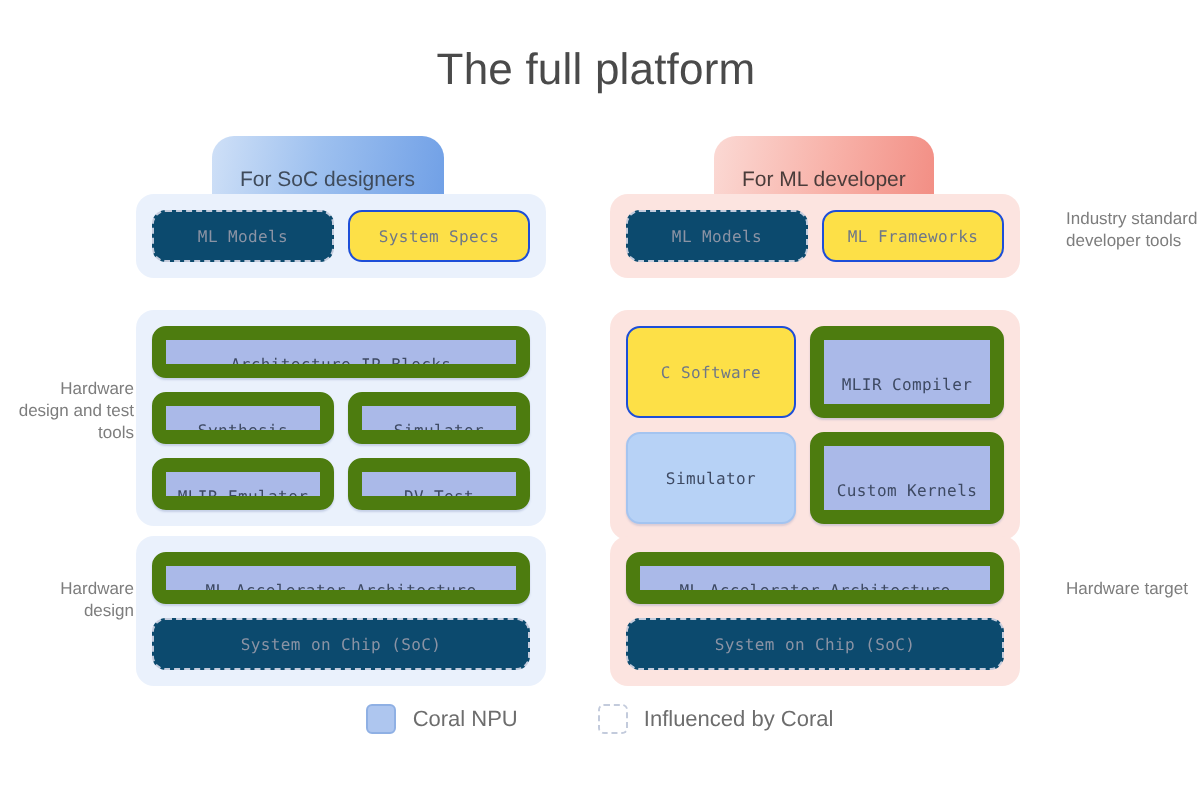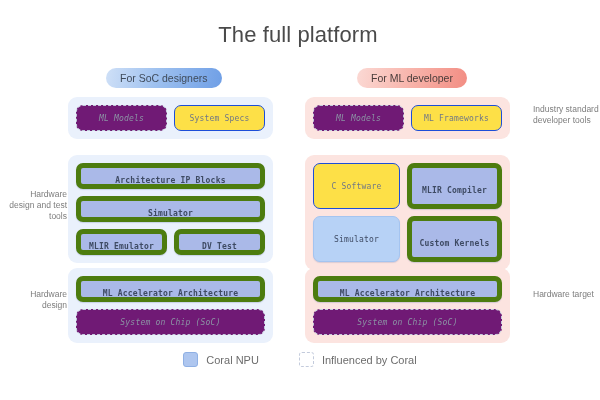--- a/index.html
+++ b/index.html
@@ -29,21 +29,21 @@
   
   .badge {
     position: absolute;
     top: 68px;
     height: 20px;
     line-height: 20px;
     border-radius: 11px;
     font-size: 10.5px;
     color: #3f4b5b;
     text-align: center;
-    padding: 0 14px;
+    padding: 12px 14px;
     white-space: nowrap;
   }
   .badge-soc {
     left: 106px;
     background: linear-gradient(100deg, #cfe0f7 0%, #9dc0ef 45%, #6f9fe6 100%);
   }
   .badge-ml {
     left: 357px;
     background: linear-gradient(100deg, #fbd9d4 0%, #f8b3aa 50%, #f28d83 100%);
     color: #4a3c3a;
@@ -90,34 +90,32 @@
     letter-spacing: .2px;
     box-sizing: border-box;
     white-space: nowrap;
     overflow: hidden;
   }
   .node.full { flex: 1 1 100%; }
 
   
   .node.coral {
     background: #aab9e8;
-    border: 5px solid #4d7c0f;
+    border: 7px solid #4d7c0f;
     box-shadow: 0 1px 1px rgba(90,110,170,.25);
-    font-weight: bold;
   }
   .node.coral-light {
     background: #b7d2f6;
     border: 1px solid #a4c4f0;
     box-shadow: 0 1px 1px rgba(90,110,170,.2);
   }
   .node.dashed {
-    background: #701a75;
+    background: #0c4a6e;
     border: 1px dashed #c3cbdc;
     color: #8b93a4;
-    font-style: italic;
   }
   .node.solid {
     background: #fde047;
     border: 1px solid #1d4ed8;
     color: #6f7787;
   }
   .node.tall { height: 46px; line-height: 46px; }
 
   
   .legend {
@@ -156,20 +154,21 @@
         <div class="row">
           <div class="node dashed">ML Models</div>
           <div class="node solid">System Specs</div>
         </div>
       </div>
       <div class="panel blue" style="top: 155px;">
         <div class="row">
           <div class="node coral full">Architecture IP Blocks</div>
         </div>
         <div class="row">
+          <div class="node coral">Synthesis</div>
           <div class="node coral">Simulator</div>
         </div>
         <div class="row">
           <div class="node coral">MLIR Emulator</div>
           <div class="node coral">DV Test</div>
         </div>
       </div>
       <div class="panel blue" style="top: 268px;">
         <div class="row">
           <div class="node coral full">ML Accelerator Architecture</div>

